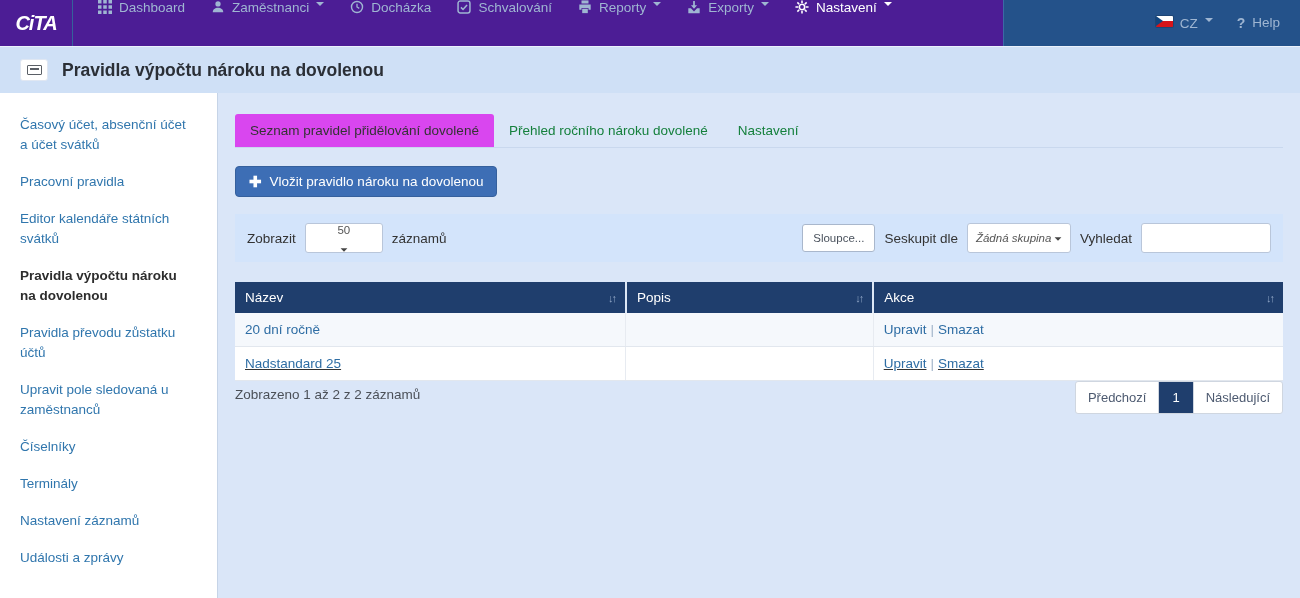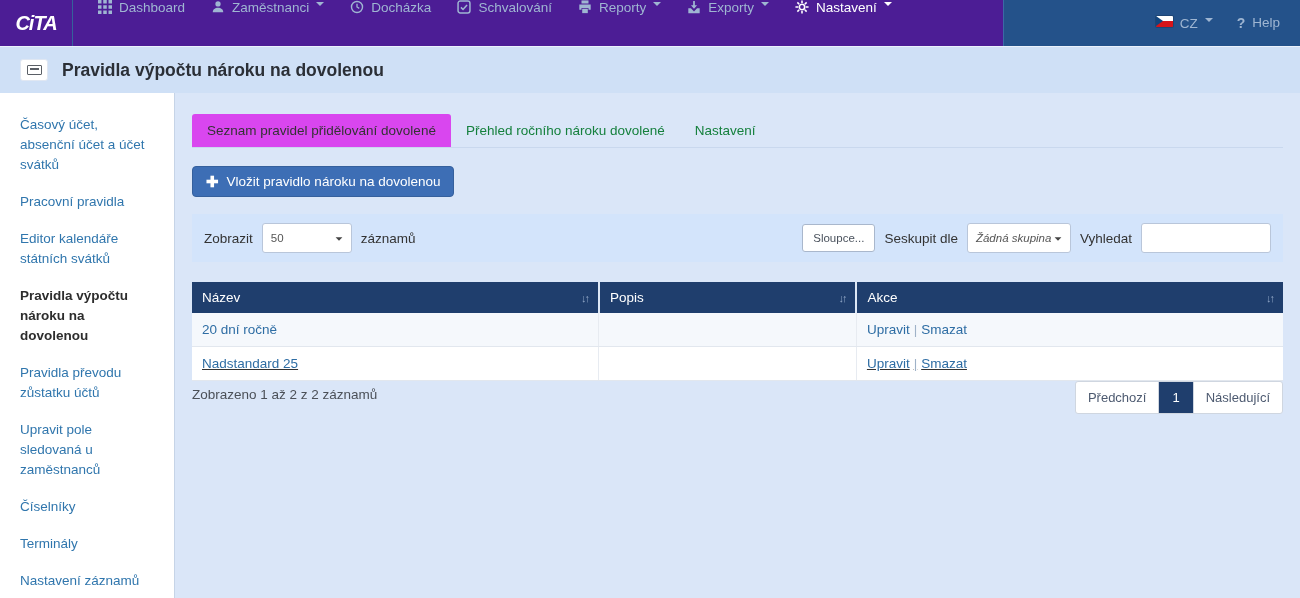--- a/index.html
+++ b/index.html
@@ -22,21 +22,21 @@
 
   
   .page-header { height:47px; background:#cfe0f6; display:flex; align-items:center; gap:14px; padding-left:20px; border-top:1px solid #eaf1fb; }
   .title-icon { width:28px; height:22px; background:#fff; border:1px solid #e0e7f2; border-radius:3px; display:flex; align-items:center; justify-content:center; }
   .screen-glyph { width:15px; height:10px; border:1.5px solid #5a5f66; border-radius:1px; position:relative; }
   .screen-glyph::after { content:""; position:absolute; left:2px; right:2px; top:1.5px; height:2px; background:#5a5f66; }
   .page-title { font-size:17.5px; font-weight:700; color:#2b2f36; }
 
   
   .body { display:flex; height:505px; }
-  .sidebar { width:175px; background:#fff; border-right:1px solid #c6d4e7; padding:22px 0 0 0; flex-shrink:0; }
+  .sidebar { width:218px; background:#fff; border-right:1px solid #c6d4e7; padding:22px 0 0 0; flex-shrink:0; }
   .side-item { display:block; font-size:13.5px; color:#3076ad; line-height:20px; padding:0 26px 0 20px; margin-bottom:17px; }
   .side-item.active { color:#2d2d2d; font-weight:700; }
 
   .main { flex:1; background:#dae6f8; padding:19px 17px 0 17px; }
 
   
   .tabs { display:flex; align-items:flex-end; height:36px; border-bottom:1px solid #c9d8ee; }
   .tab { font-size:13.5px; padding:9px 15px; color:#15803d; }
   .tab.active { background:#d946ef; border-radius:3px 3px 0 0; color:#333; font-weight:400; }
 
@@ -44,21 +44,21 @@
   .btn-row { margin-top:18px; }
   .btn-primary { display:inline-flex; align-items:center; gap:8px; background:#3d6eb5; border:1px solid #35609d; color:#fff; font-size:13.5px; padding:7px 13px; border-radius:4px; }
   .plus { font-size:15px; font-weight:bold; line-height:1; }
 
   
   .toolbar { margin-top:17px; background:#d3e4fb; height:48px; display:flex; align-items:center; justify-content:space-between; padding:0 12px; }
   .tb-group { display:flex; align-items:center; gap:9px; }
   .tb-label { font-size:13.5px; color:#333; }
   .ctl-select { background:#fff; border:1px solid #b9c6da; border-radius:3px; height:30px; display:inline-flex; align-items:center; justify-content:space-between; padding:0 8px; font-size:11.5px; color:#555; cursor:pointer; }
   .ctl-select .caret { border-top-color:#444; transform:scale(.85); }
-  .sel-pagesize { width:90px; }
+  .sel-pagesize { width:78px;flex-direction:column; }
   .sel-group { width:104px;font-style:italic; }
   .btn-small { background:#fff; border:1px solid #a9b7cc; border-radius:3px; font-size:11.5px; color:#49515c; padding:7px 10px; cursor:pointer; font-family:"Liberation Sans", sans-serif; }
   .search-input { width:130px; height:30px; border:1px solid #b9c6da; border-radius:3px; padding:0 8px; font-size:13px; color:#333; font-family:"Liberation Sans", sans-serif; }
 
   
   table { width:100%; border-collapse:collapse; margin-top:20px; background:#fff; }
   th { background:#1f3e6d; color:#fff; font-weight:400; font-size:13.5px; text-align:left; padding:0; border-right:2px solid #dde7f5; }
   th:last-child { border-right:none; }
   .th-inner { display:flex; align-items:center; justify-content:space-between; padding:8px 10px;gap:37px; }
   .sort { color:#8fa5c5; font-size:11px; letter-spacing:-2px; }

